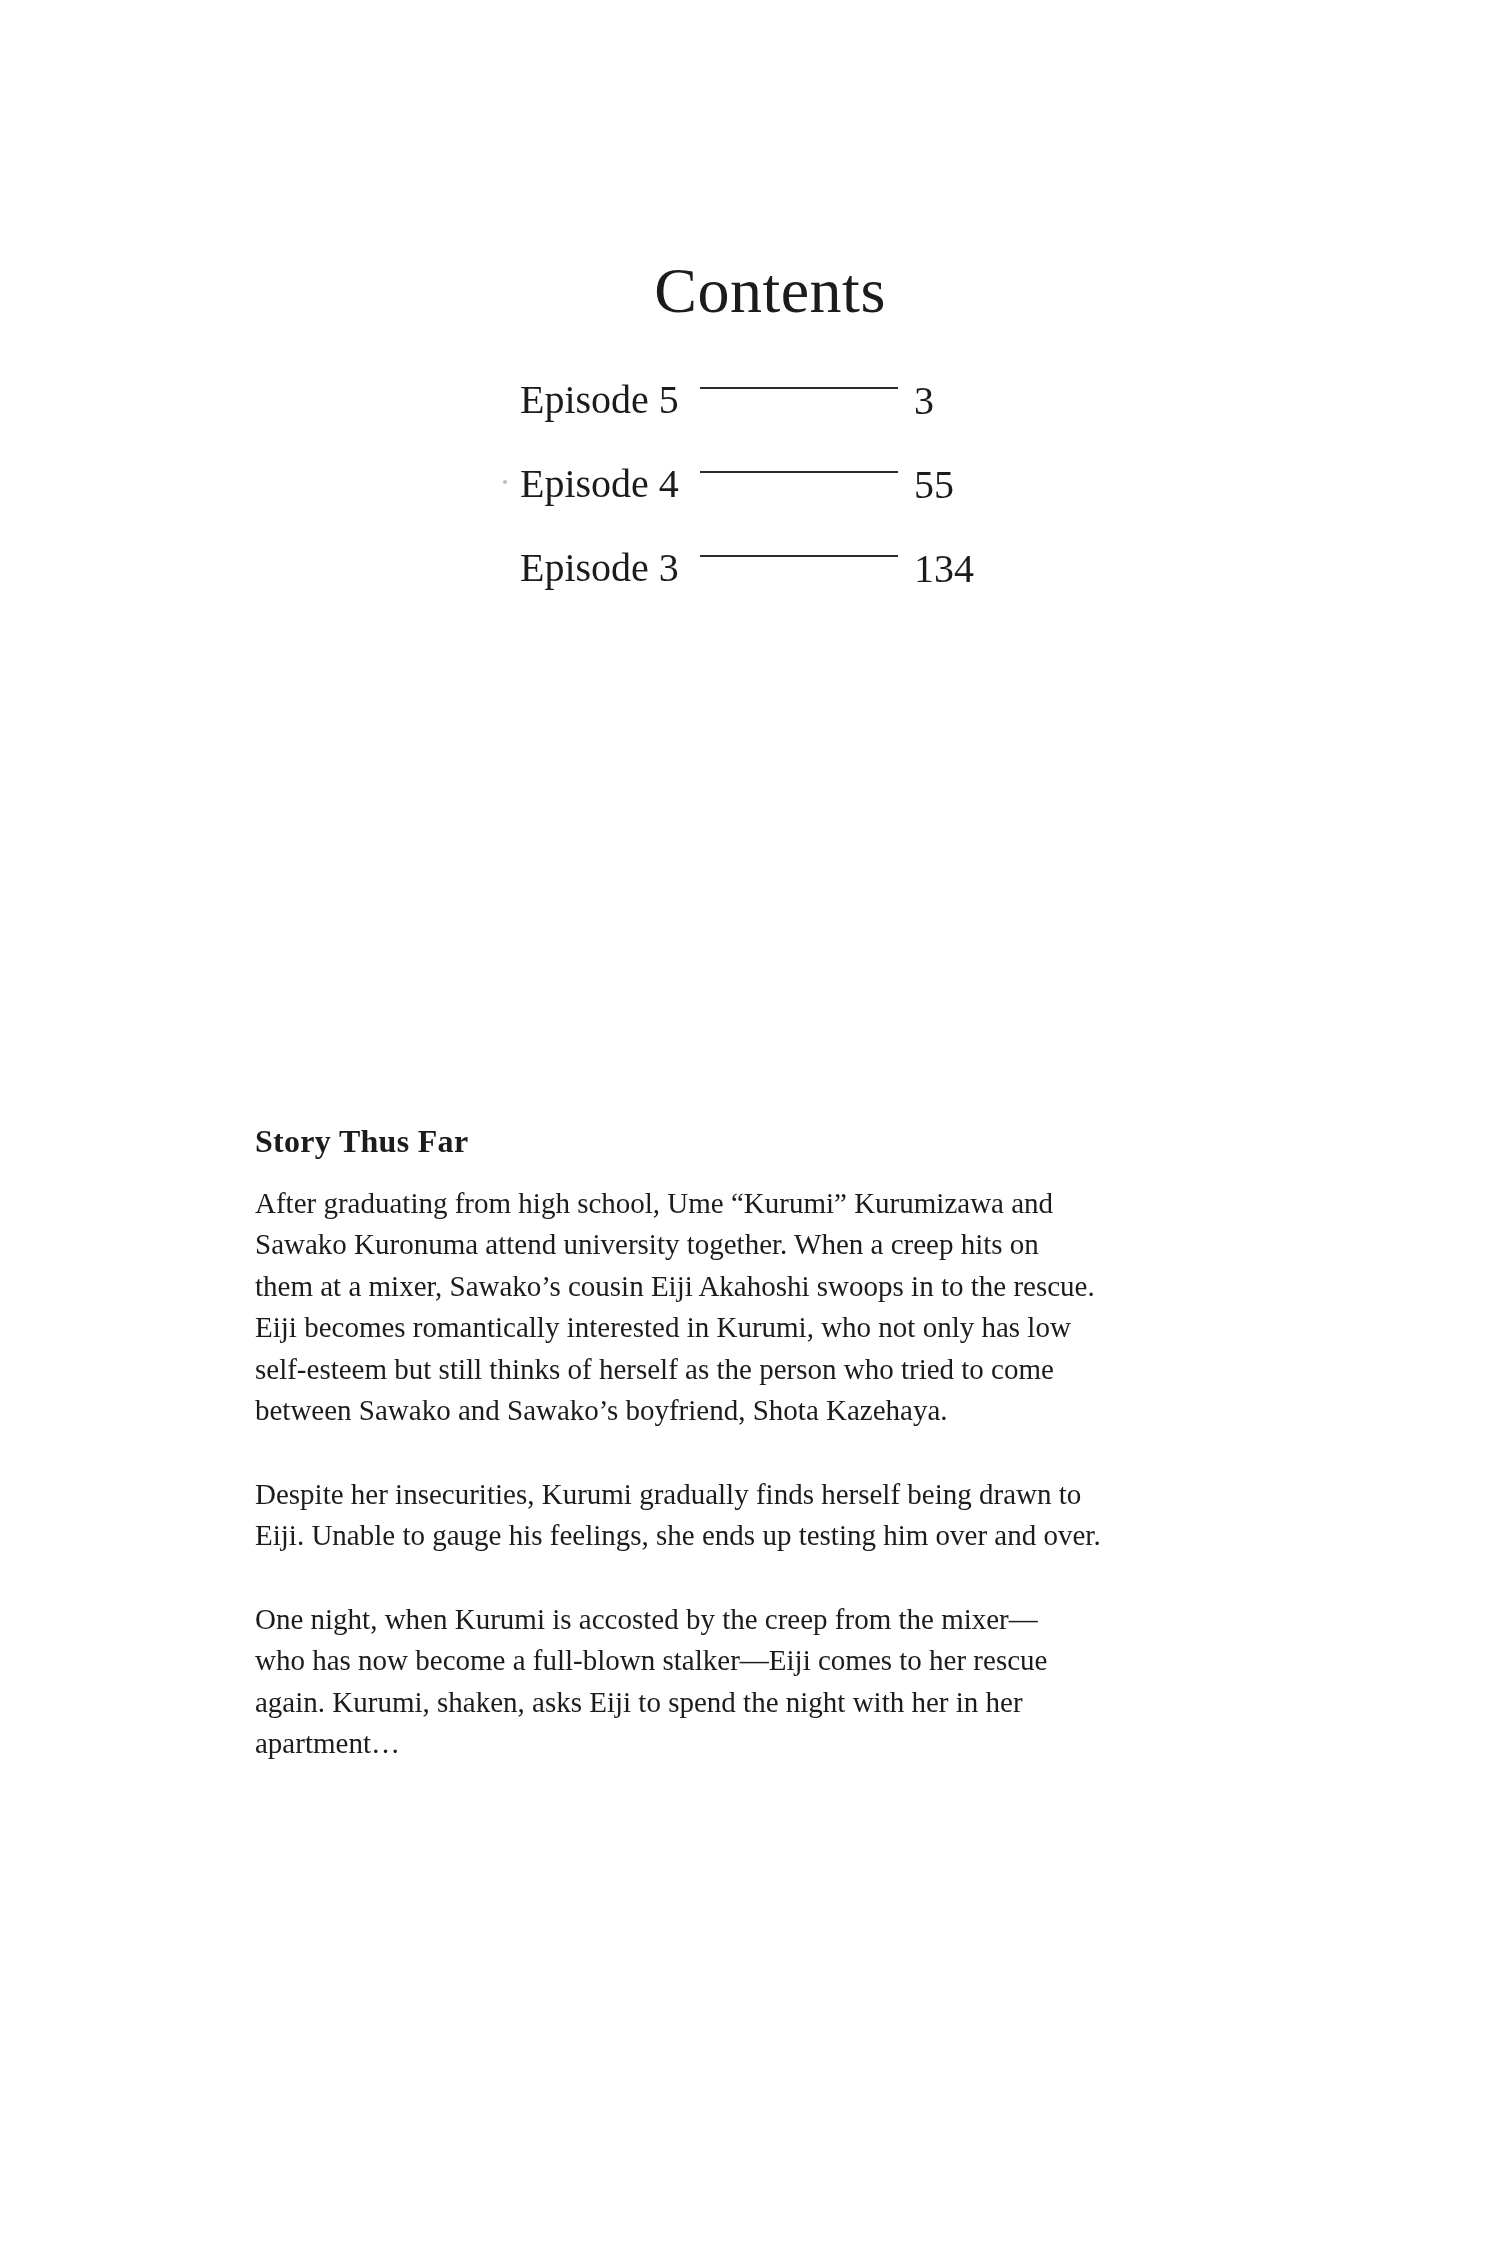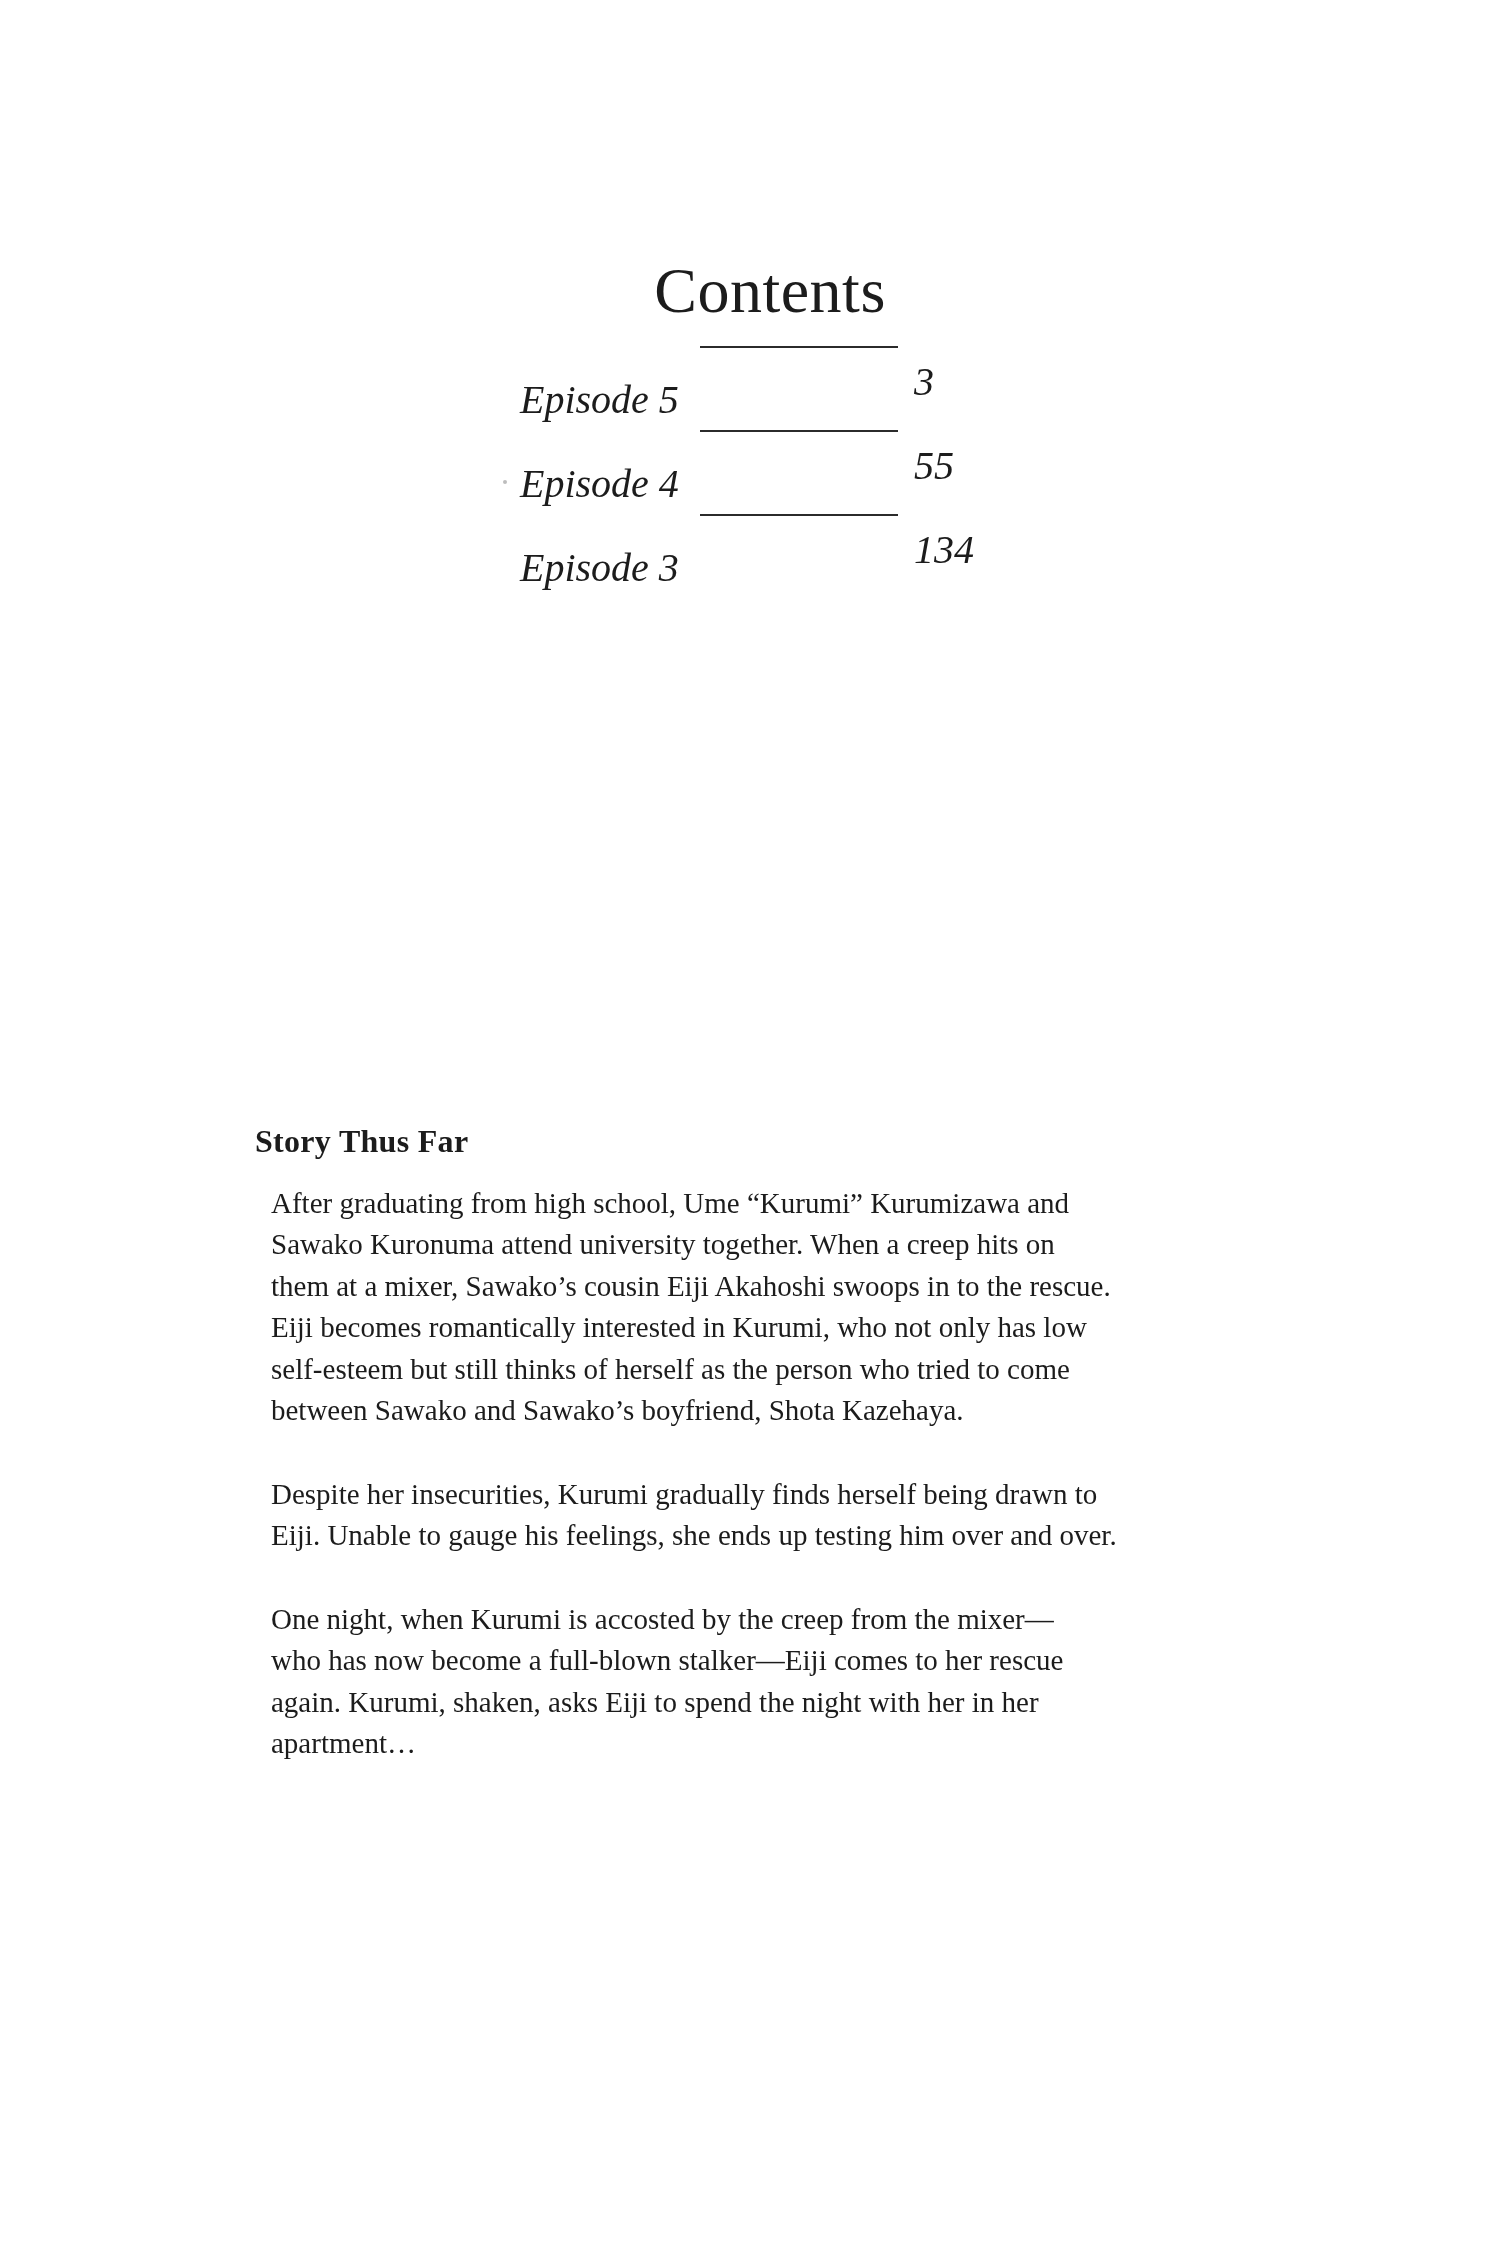--- a/index.html
+++ b/index.html
@@ -27,23 +27,22 @@
     letter-spacing: 0.5px;
   }
 
   .toc {
     position: absolute;
     left: 520px;
     top: 358px;
   }
   .toc-row {
     display: flex;
-    align-items: flex-start;
+    align-items: center;
     height: 84px;
-    font-style: italic;
   }
   .toc-label {
     display: inline-block;
     width: 180px;
     font-size: 40px;
     line-height: 84px;
     white-space: nowrap;
   }
   .toc-leader {
     flex: none;
@@ -76,21 +75,21 @@
     width: 1060px;
   }
   .story-heading {
     margin: 0;
     font-size: 32px;
     line-height: 42px;
     font-weight: 700;
     letter-spacing: 0.3px;
   }
   .story p {
-    margin: 42px 16px 0;
+    margin: 42px 0 0;
     font-size: 29px;
     line-height: 41.5px;
     white-space: pre-line;
   }
   .story p:first-of-type { margin-top: 20.5px; }
 </style>
 </head>
 <body>
 
 <div class="page" style="--text: #1c1c1c; --bg: #ffffff; --leader: #2b2b2b;">

